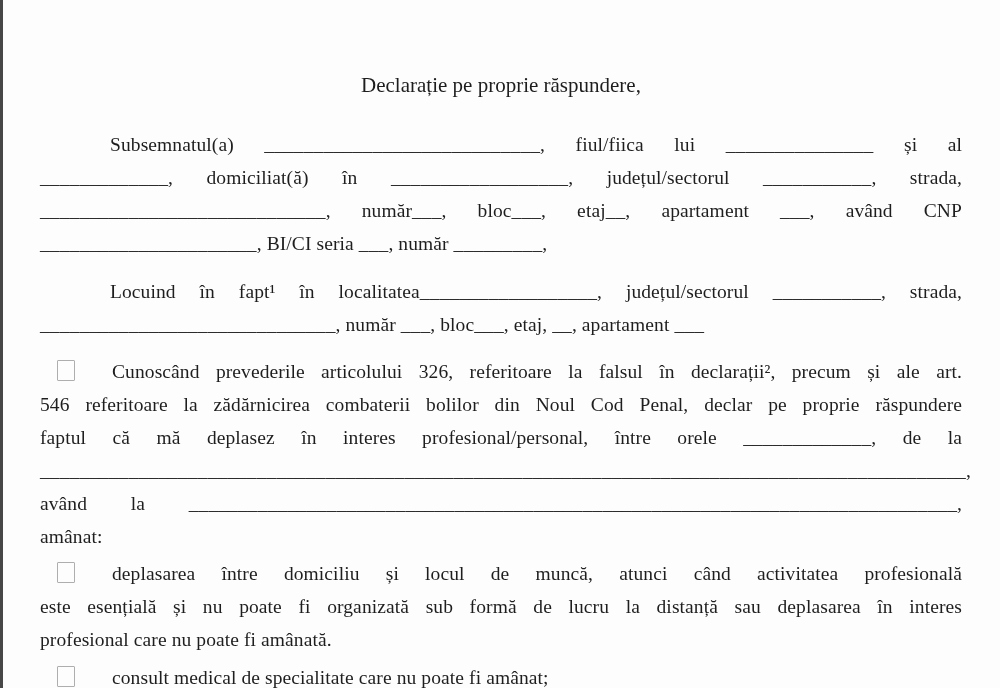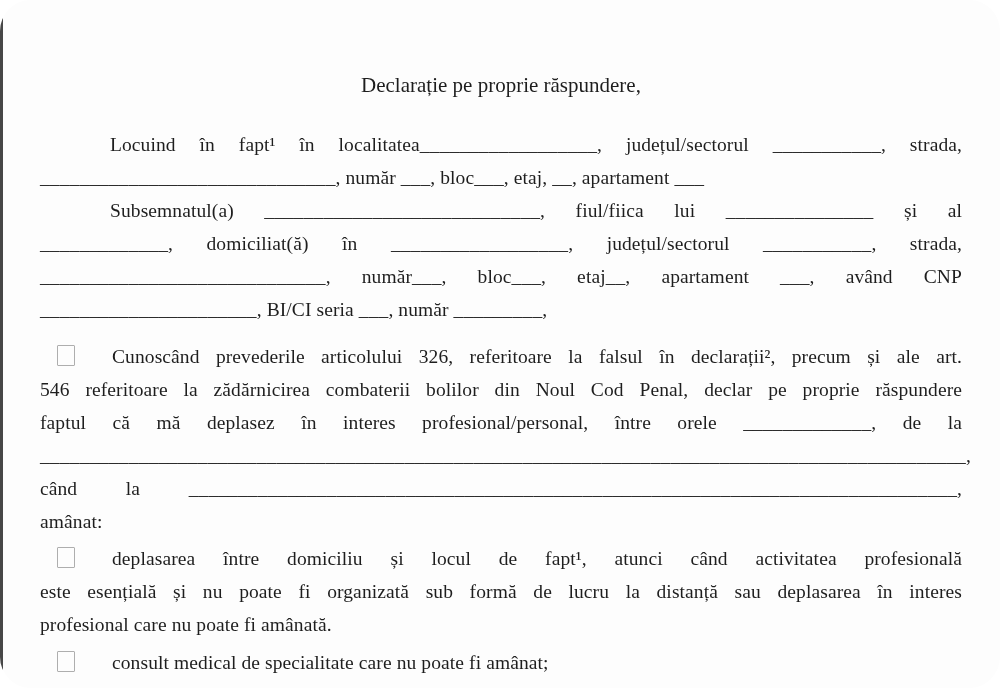--- a/index.html
+++ b/index.html
@@ -9,21 +9,20 @@
   }
   .page {
     position: relative;
     width: 1000px;
     height: 688px;
     overflow: hidden;
     background: #fdfdfd;
     font-family: "Liberation Serif", serif;
     color: #1e1e1e;
     box-sizing: border-box;
-    border-radius: 31px;
   }
   .scan-edge {
     position: absolute;
     left: 0; top: 0; bottom: 0;
     width: 3px;
     background: #474747;
   }
   .content {
     padding: 72px 38px 0 40px;
     filter: blur(0.3px);
@@ -65,40 +64,40 @@
   }
 </style>
 </head>
 <body>
 
 <div class="page" data-name="document-page">
   <div class="scan-edge" data-name="scan-edge-line"></div>
   <div class="content" data-name="document-content">
     <h1 class="doc-title" data-name="document-title">Declarație pe proprie răspundere,</h1>
     <div data-name="document-body">
-        <div class="para" data-name="paragraph-residence">
-          <div class="line indent" data-name="form-line"><span data-name="line-text">Locuind în fapt¹ în localitatea__________________, județul/sectorul ___________, strada,</span></div>
-          <div class="line last" data-name="form-line"><span data-name="line-text">______________________________, număr ___, bloc___, etaj, __, apartament ___</span></div>
-        </div>
         <div class="para" data-name="paragraph-intro">
           <div class="line indent" data-name="form-line"><span data-name="line-text">Subsemnatul(a) ____________________________, fiul/fiica lui _______________ și al</span></div>
           <div class="line" data-name="form-line"><span data-name="line-text">_____________, domiciliat(ă) în __________________, județul/sectorul ___________, strada,</span></div>
           <div class="line" data-name="form-line"><span data-name="line-text">_____________________________, număr___, bloc___, etaj__, apartament ___, având CNP</span></div>
           <div class="line last" data-name="form-line"><span data-name="line-text">______________________, BI/CI seria ___, număr _________,</span></div>
         </div>
+        <div class="para" data-name="paragraph-residence">
+          <div class="line indent" data-name="form-line"><span data-name="line-text">Locuind în fapt¹ în localitatea__________________, județul/sectorul ___________, strada,</span></div>
+          <div class="line last" data-name="form-line"><span data-name="line-text">______________________________, număr ___, bloc___, etaj, __, apartament ___</span></div>
+        </div>
         <div class="para" data-name="paragraph-declaration">
           <div class="line" data-name="form-line"><span class="checkbox" data-name="checkbox-icon"></span><span data-name="line-text">Cunoscând prevederile articolului 326, referitoare la falsul în declarații², precum și ale art.</span></div>
           <div class="line" data-name="form-line"><span data-name="line-text">546 referitoare la zădărnicirea combaterii bolilor din Noul Cod Penal, declar pe proprie răspundere</span></div>
           <div class="line" data-name="form-line"><span data-name="line-text">faptul că mă deplasez în interes profesional/personal, între orele _____________, de la</span></div>
           <div class="line last" data-name="form-line"><span data-name="line-text">______________________________________________________________________________________________,</span></div>
-          <div class="line" data-name="form-line"><span data-name="line-text">când la ______________________________________________________________________________,</span></div>
+          <div class="line" data-name="form-line"><span data-name="line-text">având la ______________________________________________________________________________,</span></div>
           <div class="line last" data-name="form-line"><span data-name="line-text">amânat:</span></div>
         </div>
         <div class="para" data-name="paragraph-reason-work">
-          <div class="line" data-name="form-line"><span class="checkbox" data-name="checkbox-icon"></span><span data-name="line-text">deplasarea între domiciliu și locul de fapt¹, atunci când activitatea profesională</span></div>
+          <div class="line" data-name="form-line"><span class="checkbox" data-name="checkbox-icon"></span><span data-name="line-text">deplasarea între domiciliu și locul de muncă, atunci când activitatea profesională</span></div>
           <div class="line" data-name="form-line"><span data-name="line-text">este esențială și nu poate fi organizată sub formă de lucru la distanță sau deplasarea în interes</span></div>
           <div class="line last" data-name="form-line"><span data-name="line-text">profesional care nu poate fi amânată.</span></div>
         </div>
         <div class="para" data-name="paragraph-reason-medical">
           <div class="line last" data-name="form-line"><span class="checkbox" data-name="checkbox-icon"></span><span data-name="line-text">consult medical de specialitate care nu poate fi amânat;</span></div>
         </div>
       </div>
   </div>
 </div>
 

